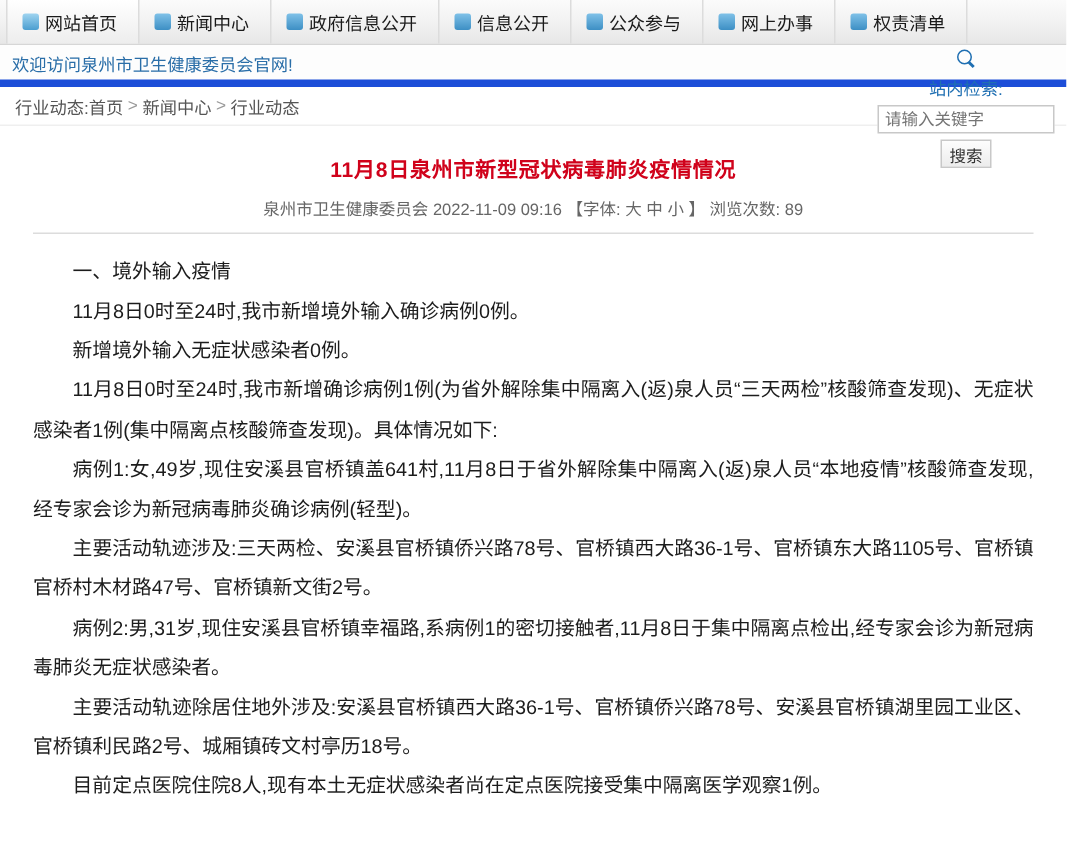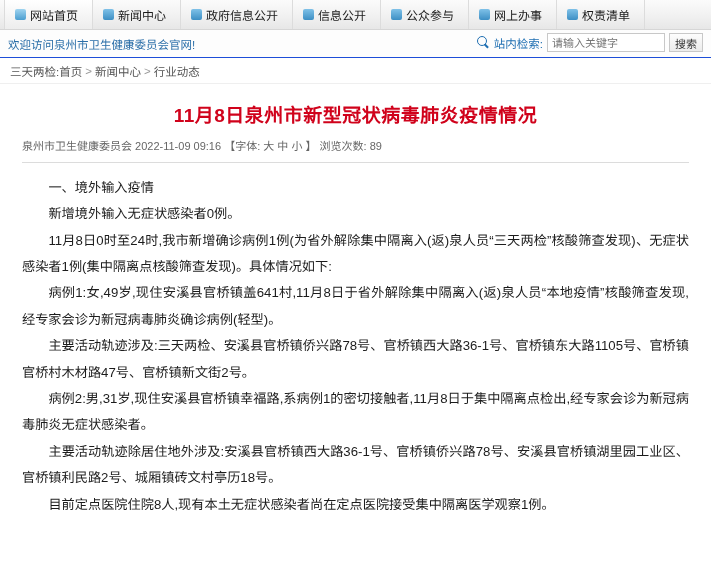--- a/index.html
+++ b/index.html
@@ -45,37 +45,38 @@
   }
   .navitem.home .nicon { background: linear-gradient(to bottom,#9fd4f0,#4b9ed0); }
   .navitem.sel {
     background: linear-gradient(to bottom, #ffffff, #ededed);
   }
 
   
   .subbar {
     height: 28px;
     background: #fdfdfd;
-    border-bottom: 1px solid #1d4ed8;
+    border-bottom: 5px solid #1d4ed8;
     display: flex;
     align-items: center;
     padding: 0 8px;
     position: relative;
   }
   .marquee {
     color: #2a6ea8;
     font-size: 11.5px;
     white-space: nowrap;
   }
   .searchwrap {
     position: absolute;
     right: 8px; top: 3px;
     display: flex;
     align-items: center;
     gap: 4px;
+    flex-direction: column;
   }
   .mag {
     width: 13px; height: 13px;
     position: relative;
     display: inline-block;
   }
   .mag::before {
     content: "";
     position: absolute;
     width: 8px; height: 8px;
@@ -124,28 +125,28 @@
     border-bottom: 1px solid #efefef;
   }
   .crumbwrap .sep { margin: 0 3px; color: #9a9a9a; }
   .crumbwrap a { color: #555; text-decoration: none; }
 
   
   .article { padding: 6px 22px 0 22px; }
   .title {
     text-align: center;
     color: #d0021b;
-    font-size: 19px;
+    font-size: 14px;
     font-weight: bold;
     letter-spacing: .5px;
     padding: 14px 0 8px 0;
     line-height: 1.3;
   }
   .meta {
-    text-align: left;
+    text-align: center;
     font-size: 11px;
     color: #666;
     padding-bottom: 9px;
   }
   .meta .fs { color: #666; }
   .hr {
     border: 0;
     border-top: 1px solid #dcdcdc;
     margin: 0 0 12px 0;
   }
@@ -198,21 +199,21 @@
     <div class="marquee">欢迎访问泉州市卫生健康委员会官网!</div>
     <div class="searchwrap">
       <span class="mag"></span>
       <span class="slabel">站内检索:</span>
       <input class="sinput" type="text" placeholder="请输入关键字" style="">
       <button class="sbtn">搜索</button>
     </div>
   </div>
 
   <div class="crumbwrap">
-    <span>三天两检:</span>
+    <span>行业动态:</span>
     <a href="#">首页</a>
     <span class="sep">&gt;</span>
     <a href="#">新闻中心</a>
     <span class="sep">&gt;</span>
     <a href="#">行业动态</a>
   </div>
 
   <div class="article">
     <div class="title">11月8日泉州市新型冠状病毒肺炎疫情情况</div>
 
@@ -225,20 +226,21 @@
       <span>小</span>
       <span>】</span>
       <span>浏览次数:</span>
       <span>89</span>
     </div>
 
     <hr class="hr">
 
     <div class="body">
       <p class="h">一、境外输入疫情</p>
+      <p>11月8日0时至24时,我市新增境外输入确诊病例0例。</p>
       <p>新增境外输入无症状感染者0例。</p>
       <p>11月8日0时至24时,我市新增确诊病例1例(为省外解除集中隔离入(返)泉人员“三天两检”核酸筛查发现)、无症状感染者1例(集中隔离点核酸筛查发现)。具体情况如下:</p>
       <p>病例1:女,49岁,现住安溪县官桥镇盖641村,11月8日于省外解除集中隔离入(返)泉人员“本地疫情”核酸筛查发现,经专家会诊为新冠病毒肺炎确诊病例(轻型)。</p>
       <p>主要活动轨迹涉及:三天两检、安溪县官桥镇侨兴路78号、官桥镇西大路36-1号、官桥镇东大路1105号、官桥镇官桥村木材路47号、官桥镇新文街2号。</p>
       <p>病例2:男,31岁,现住安溪县官桥镇幸福路,系病例1的密切接触者,11月8日于集中隔离点检出,经专家会诊为新冠病毒肺炎无症状感染者。</p>
       <p>主要活动轨迹除居住地外涉及:安溪县官桥镇西大路36-1号、官桥镇侨兴路78号、安溪县官桥镇湖里园工业区、官桥镇利民路2号、城厢镇砖文村亭历18号。</p>
       <p>目前定点医院住院8人,现有本土无症状感染者尚在定点医院接受集中隔离医学观察1例。</p>
 
     </div>
   </div>

